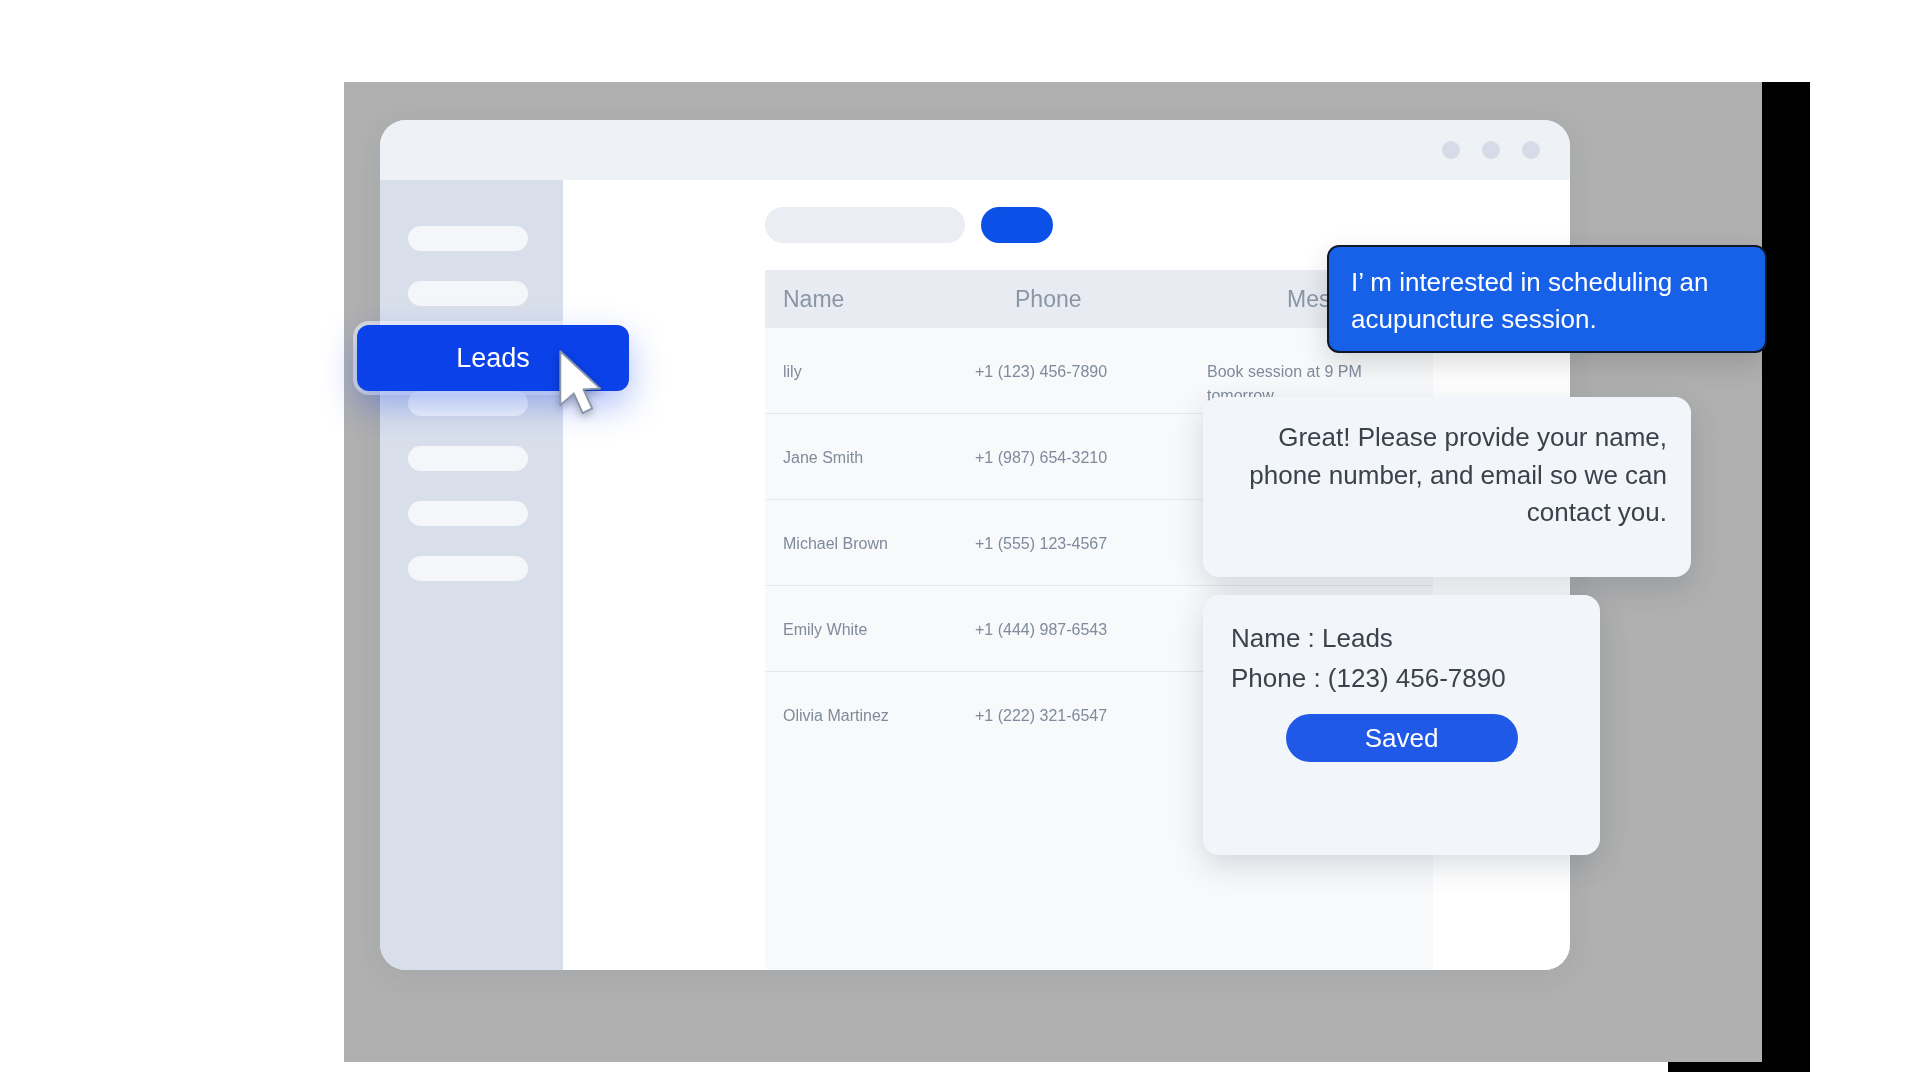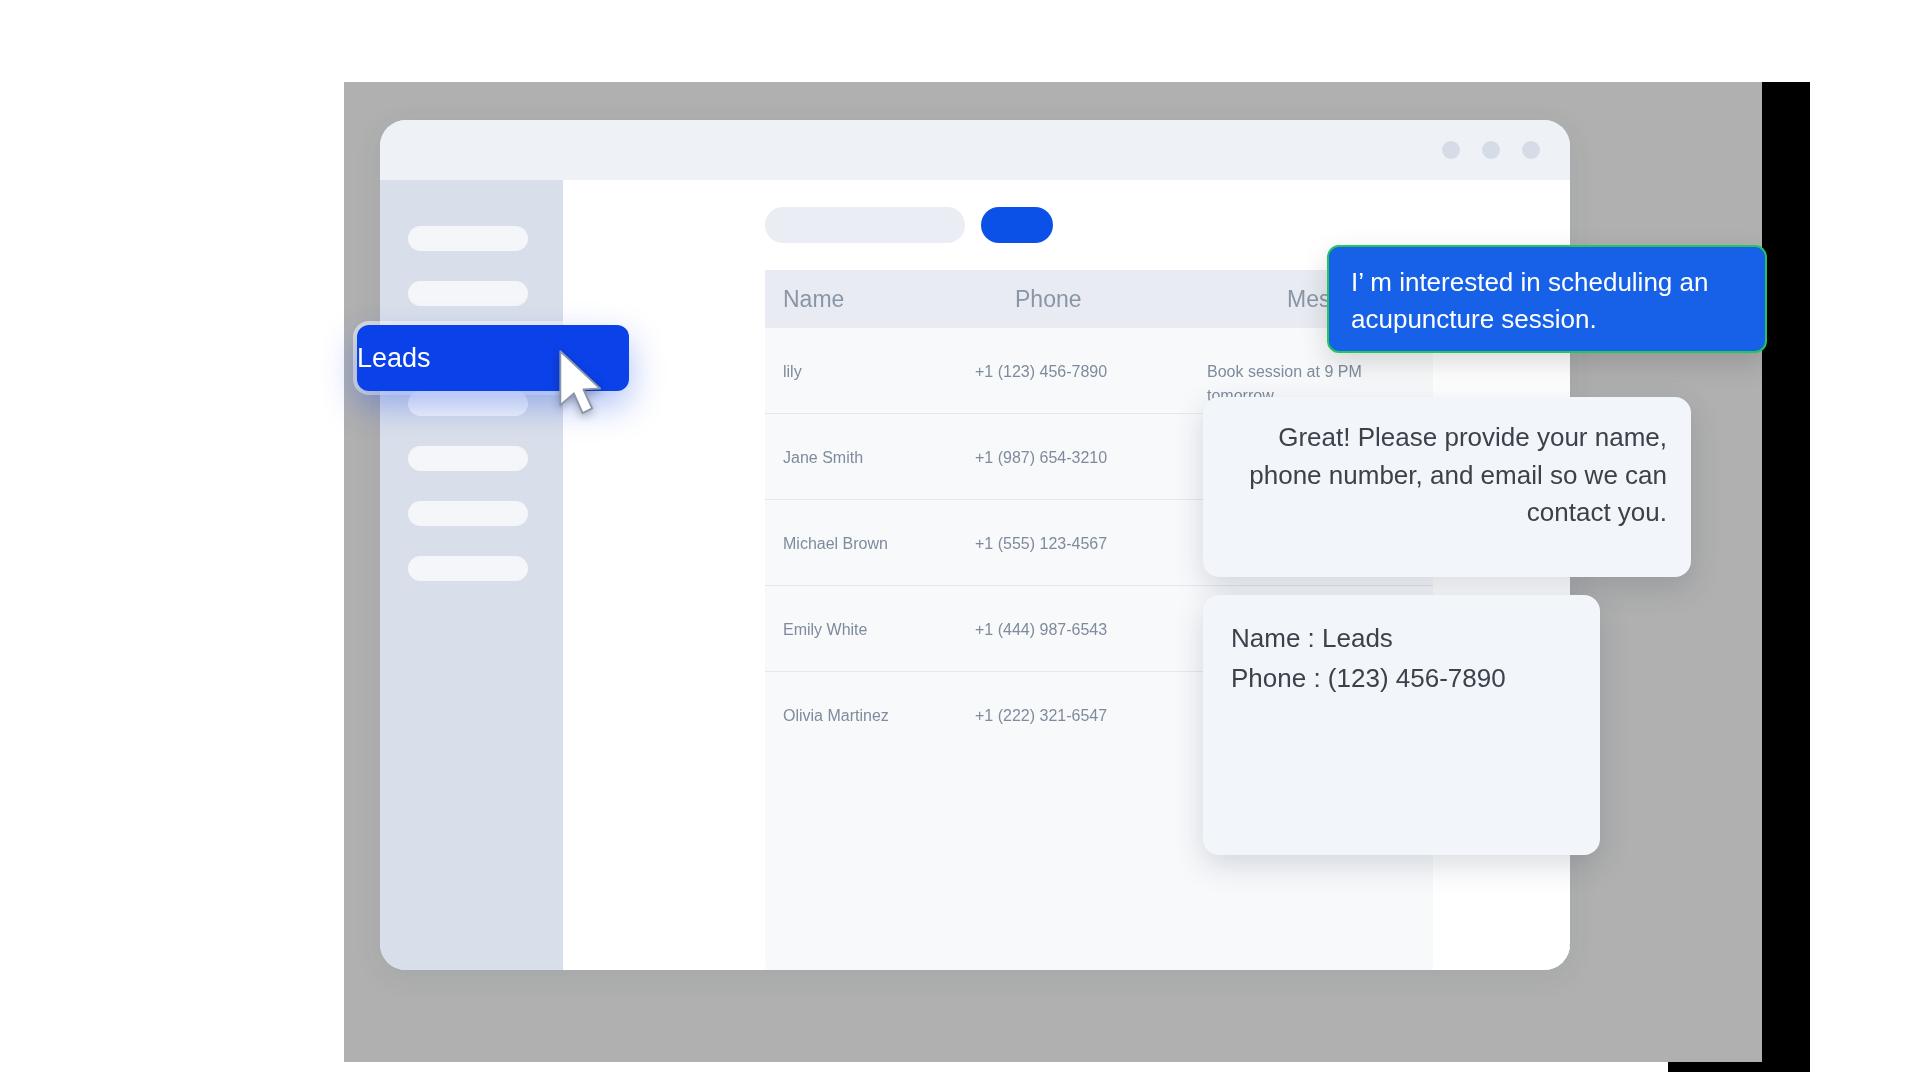--- a/index.html
+++ b/index.html
@@ -106,32 +106,32 @@
   #send-btn{
     width:54px; height:36px; border-radius:18px; background:#0b51e8;
     border:none; display:flex; align-items:center; justify-content:center;
     cursor:pointer; flex:0 0 auto;
   }
 
   
   #leads-chip{
     position:absolute; left:357px; top:325px; width:272px; height:66px;
     background:#0b41e8; border-radius:12px;
-    display:flex; align-items:center; justify-content:flex-start;
+    display:flex; align-items:center; justify-content:center;
     color:#ffffff; font-size:27px;
     box-shadow:0 14px 34px rgba(11,65,232,.34), 0 0 0 4px rgba(255,255,255,.55);
   }
   #cursor{
     position:absolute; left:555px; top:348px; width:52px; height:70px;
     filter:drop-shadow(0 3px 4px rgba(0,0,0,.28));
   }
 
   #bubble-user{
     position:absolute; left:1327px; top:245px; width:440px; height:108px;
-    background:#1760e8; border:2px solid #22c55e; border-radius:12px;
+    background:#1760e8; border:2px solid #0f172a; border-radius:12px;
     color:#ffffff; font-size:26px; line-height:1.42;
     padding:17px 22px;
     box-shadow:0 10px 28px rgba(0,0,0,.15);
   }
   #bubble-bot{
     position:absolute; left:1203px; top:397px; width:488px; height:180px;
     background:#f2f5f9; border-radius:16px;
     color:#3b424c; font-size:26px; line-height:1.45;
     padding:22px 24px;
     box-shadow:0 10px 30px rgba(30,45,70,.17);
@@ -250,15 +250,16 @@
     <span>I’  m interested in scheduling an acupuncture session.</span>
   </div>
 
   <div id="bubble-bot">
     <span>Great! Please provide your name, phone number, and email so we can contact you.</span>
   </div>
 
   <div id="contact-card">
     <div class="line">Name : Leads</div>
     <div class="line">Phone : (123) 456-7890</div>
+    <button id="saved-btn">Saved</button>
   </div>
 
 </div>
 
 </body></html>

